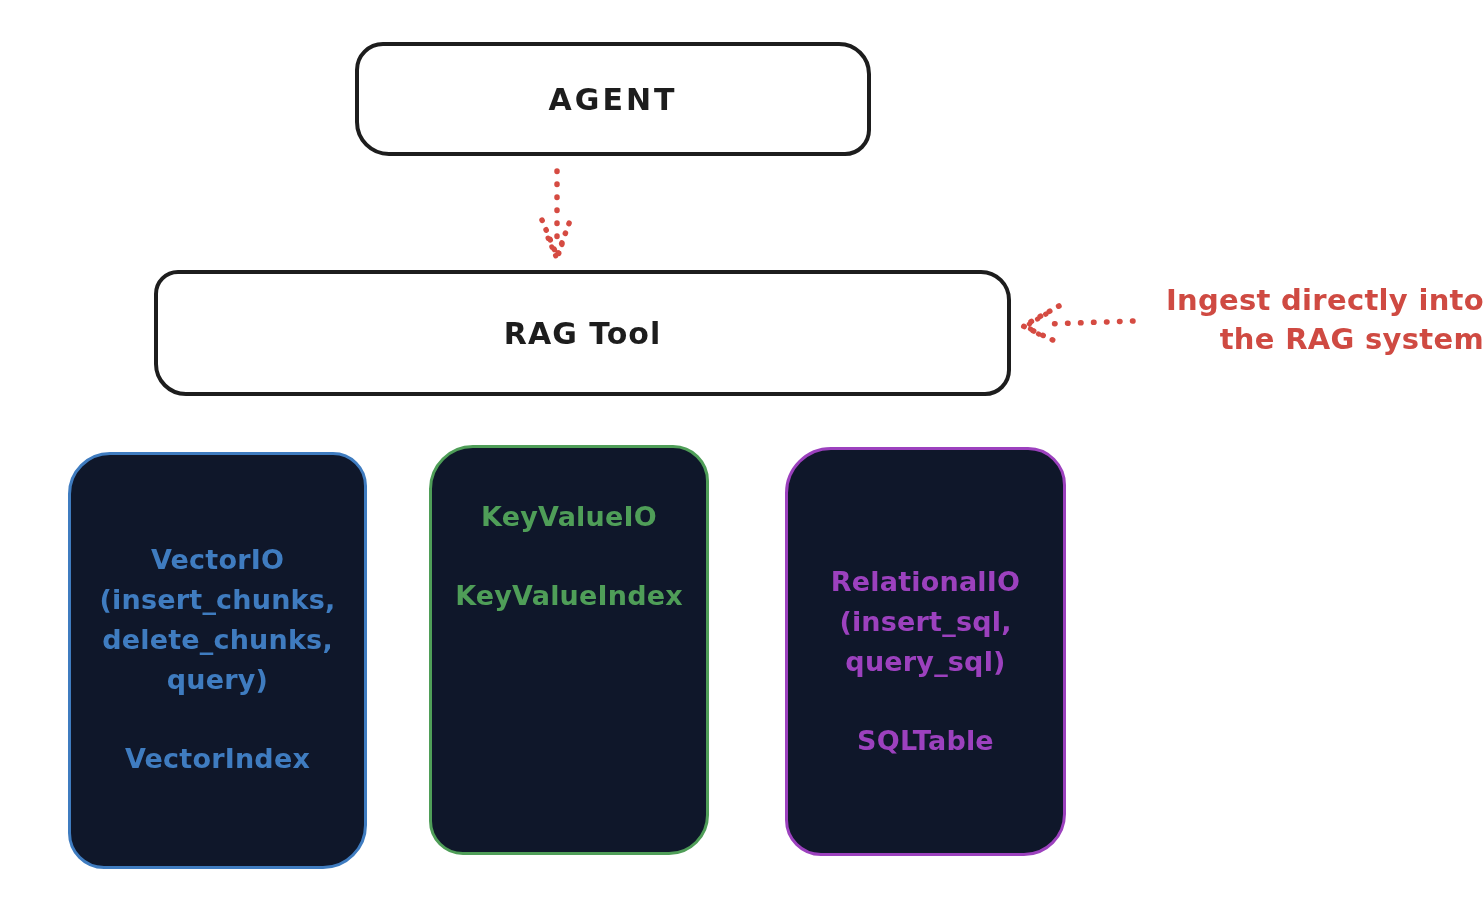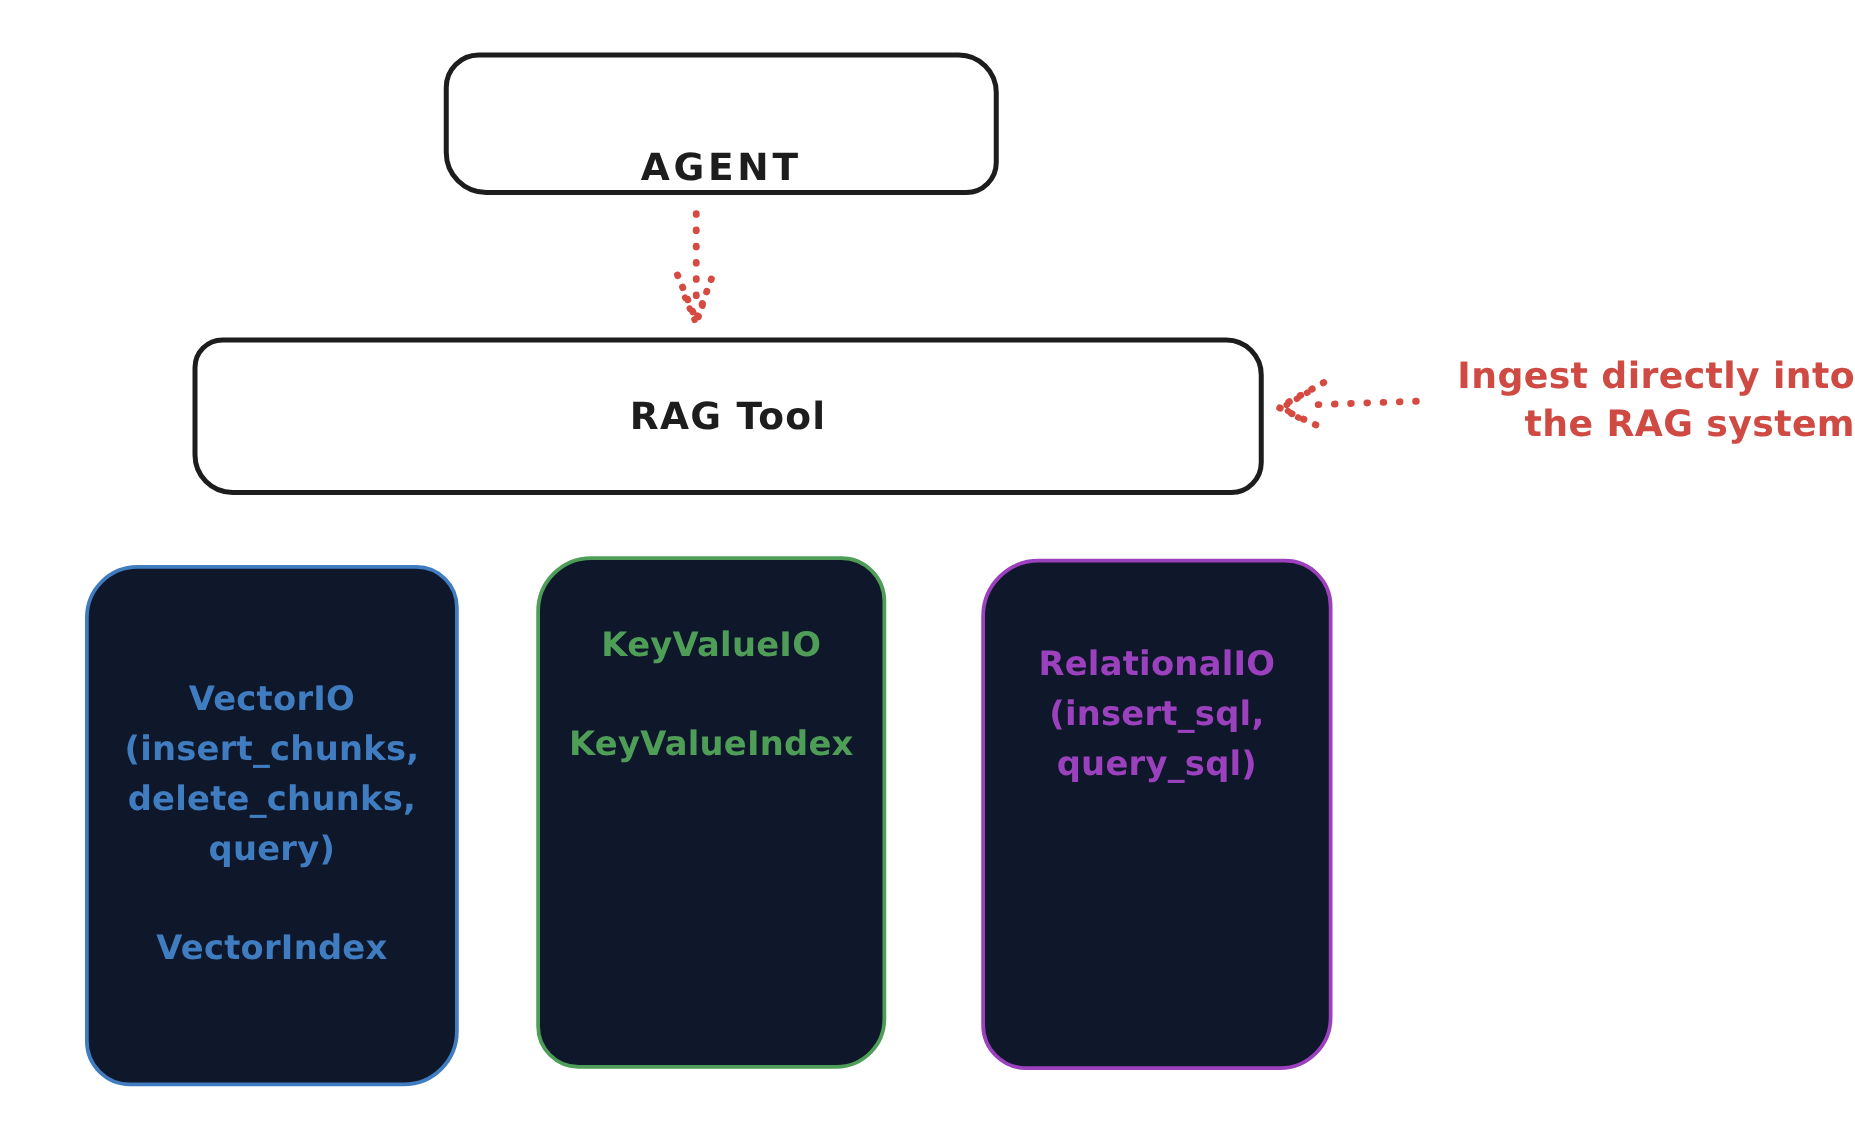--- a/index.html
+++ b/index.html
@@ -16,23 +16,23 @@
     background: #ffffff;
     border: 4px solid #1d1d1d;
     color: #1d1d1d;
     display: flex;
     align-items: center;
     justify-content: center;
     font-weight: 600;
     box-sizing: border-box;
   }
   .agent-node {
-    left: 355px; top: 42px; width: 444px; height: 114px;
+    left: 355px; top: 42px; width: 516px; height: 114px;
     border-radius: 28px 32px 26px 34px;
-    font-size: 30px; letter-spacing: 3px; align-items: flex-end;
+    font-size: 30px; letter-spacing: 3px;
   }
   .rag-node {
     left: 154px; top: 270px; width: 857px; height: 126px;
     border-radius: 24px 30px 26px 32px;
     font-size: 30px; letter-spacing: 1px;
   }
   .backend {
     position: absolute;
     background: #0f172a;
     border-style: solid;
@@ -54,21 +54,21 @@
   .b-keyvalue {
     left: 429px; top: 445px; width: 280px; height: 410px;
     color: #4f9e58; border-color: #4f9e58;
     border-radius: 44px 36px 40px 34px;
     padding-top: 49px;
   }
   .b-relational {
     left: 785px; top: 447px; width: 281px; height: 409px;
     color: #9c41be; border-color: #9c41be;
     border-radius: 46px 38px 42px 36px;
-    padding-top: 62px;
+    padding-top: 112px;
   }
   .annotation {
     position: absolute;
     left: 1138px; top: 281px; width: 346px;
     text-align: right;
     color: #cf4a42;
     font-weight: 700;
     font-size: 29px;
     line-height: 39px;
     letter-spacing: 0.3px;
@@ -134,15 +134,16 @@
     <div>KeyValueIO</div>
     <div class="spacer"></div>
     <div>KeyValueIndex</div>
   </div>
 
   <div class="backend b-relational">
     <div>RelationalIO</div>
     <div>(insert_sql,</div>
     <div>query_sql)</div>
     <div class="spacer"></div>
+    <div>SQLTable</div>
   </div>
 
 </div>
 
 </body></html>

